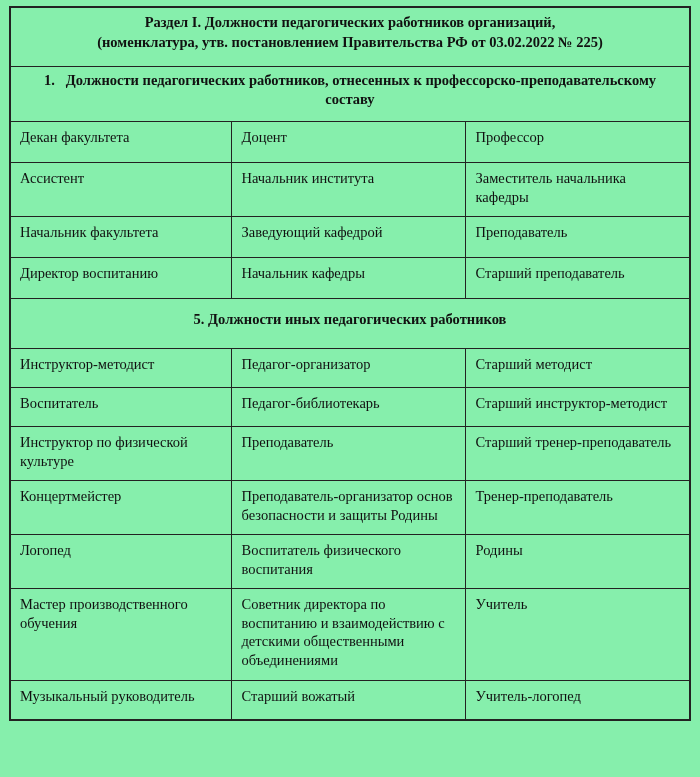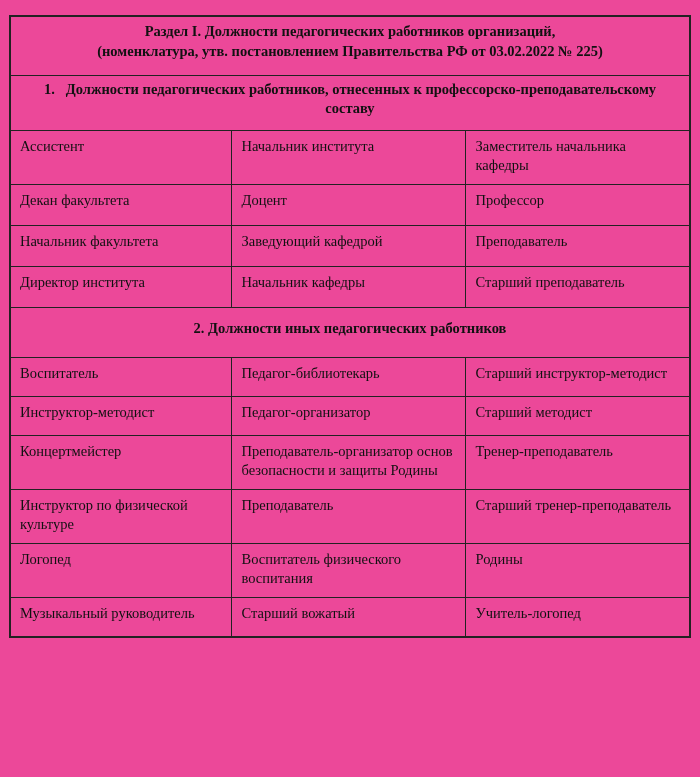--- a/index.html
+++ b/index.html
@@ -5,23 +5,23 @@
   html, body {
     margin: 0;
     padding: 0;
     background: #ffffff;
     font-family: "Liberation Serif", "DejaVu Serif", serif;
     color: #111111;
   }
   .page {
     width: 700px;
     height: 777px;
-    background: #ec4899;
+    background: #86efac;
     box-sizing: border-box;
-    padding-top: 15px;
+    padding-top: 6px;
   }
   table.doc-table {
     width: 680px;
     margin: 0 auto;
     border-collapse: collapse;
     border: 2px solid #222222;
     table-layout: fixed;
   }
   td {
     border: 1px solid #222222;
@@ -60,68 +60,73 @@
         <div>Раздел I. Должности педагогических работников организаций,</div>
         <div>(номенклатура, утв. постановлением Правительства РФ от 03.02.2022 № 225)</div>
       </td>
     </tr>
 
     <tr>
       <td class="merged section1-cell" colspan="3">1.&nbsp;&nbsp; Должности педагогических работников, отнесенных к профессорско-преподавательскому составу</td>
     </tr>
 
     <tr class="t1-row">
+      <td>Декан факультета</td>
+      <td>Доцент</td>
+      <td>Профессор</td>
+    </tr>
+    <tr class="t1-row">
       <td>Ассистент</td>
       <td>Начальник института</td>
       <td>Заместитель начальника кафедры</td>
-    </tr>
-    <tr class="t1-row">
-      <td>Декан факультета</td>
-      <td>Доцент</td>
-      <td>Профессор</td>
     </tr>
     <tr class="t1-row">
       <td>Начальник факультета</td>
       <td>Заведующий кафедрой</td>
       <td>Преподаватель</td>
     </tr>
     <tr class="t1-row">
-      <td>Директор института</td>
+      <td>Директор воспитанию</td>
       <td>Начальник кафедры</td>
       <td>Старший преподаватель</td>
     </tr>
 
     <tr>
-      <td class="merged section2-cell" colspan="3">2. Должности иных педагогических работников</td>
+      <td class="merged section2-cell" colspan="3">5. Должности иных педагогических работников</td>
     </tr>
 
+    <tr class="t2-row">
+      <td>Инструктор-методист</td>
+      <td>Педагог-организатор</td>
+      <td>Старший методист</td>
+    </tr>
     <tr class="t2-row">
       <td>Воспитатель</td>
       <td>Педагог-библиотекарь</td>
       <td>Старший инструктор-методист</td>
     </tr>
     <tr class="t2-row">
-      <td>Инструктор-методист</td>
-      <td>Педагог-организатор</td>
-      <td>Старший методист</td>
+      <td>Инструктор по физической культуре</td>
+      <td>Преподаватель</td>
+      <td>Старший тренер-преподаватель</td>
     </tr>
     <tr class="t2-row">
       <td>Концертмейстер</td>
       <td>Преподаватель-организатор основ безопасности и защиты Родины</td>
       <td>Тренер-преподаватель</td>
     </tr>
     <tr class="t2-row">
-      <td>Инструктор по физической культуре</td>
-      <td>Преподаватель</td>
-      <td>Старший тренер-преподаватель</td>
-    </tr>
-    <tr class="t2-row">
       <td>Логопед</td>
       <td>Воспитатель физического воспитания</td>
       <td>Родины</td>
+    </tr>
+    <tr class="t2-row">
+      <td>Мастер производственного обучения</td>
+      <td>Советник директора по воспитанию и взаимодействию с детскими общественными объединениями</td>
+      <td>Учитель</td>
     </tr>
     <tr class="t2-row">
       <td>Музыкальный руководитель</td>
       <td>Старший вожатый</td>
       <td>Учитель-логопед</td>
     </tr>
 
   </tbody>
     </table>
 </div>

